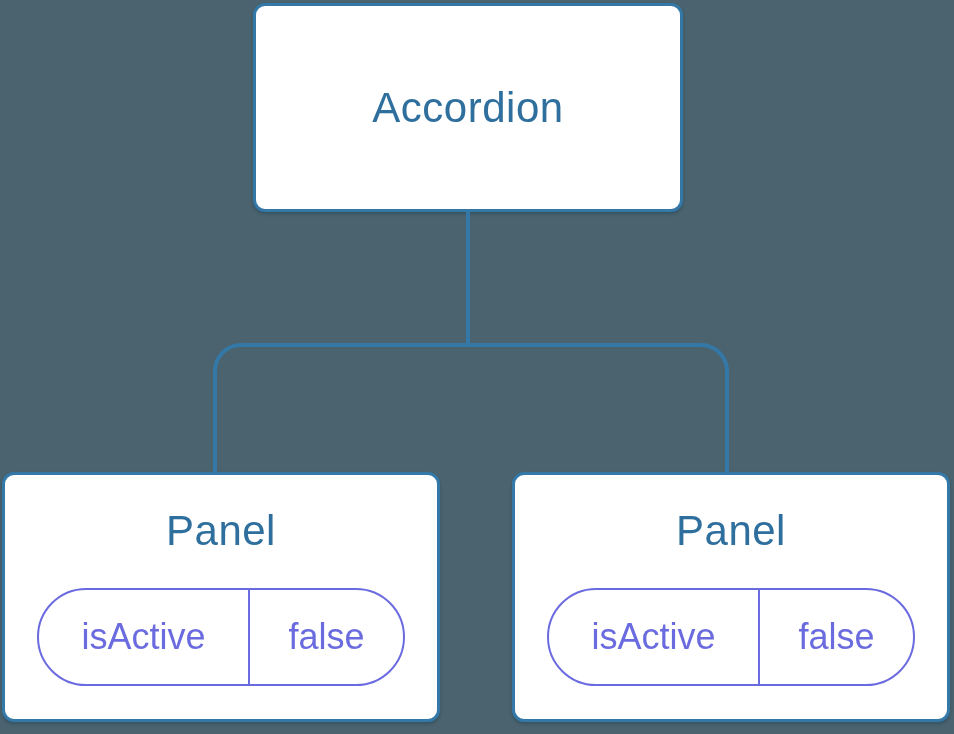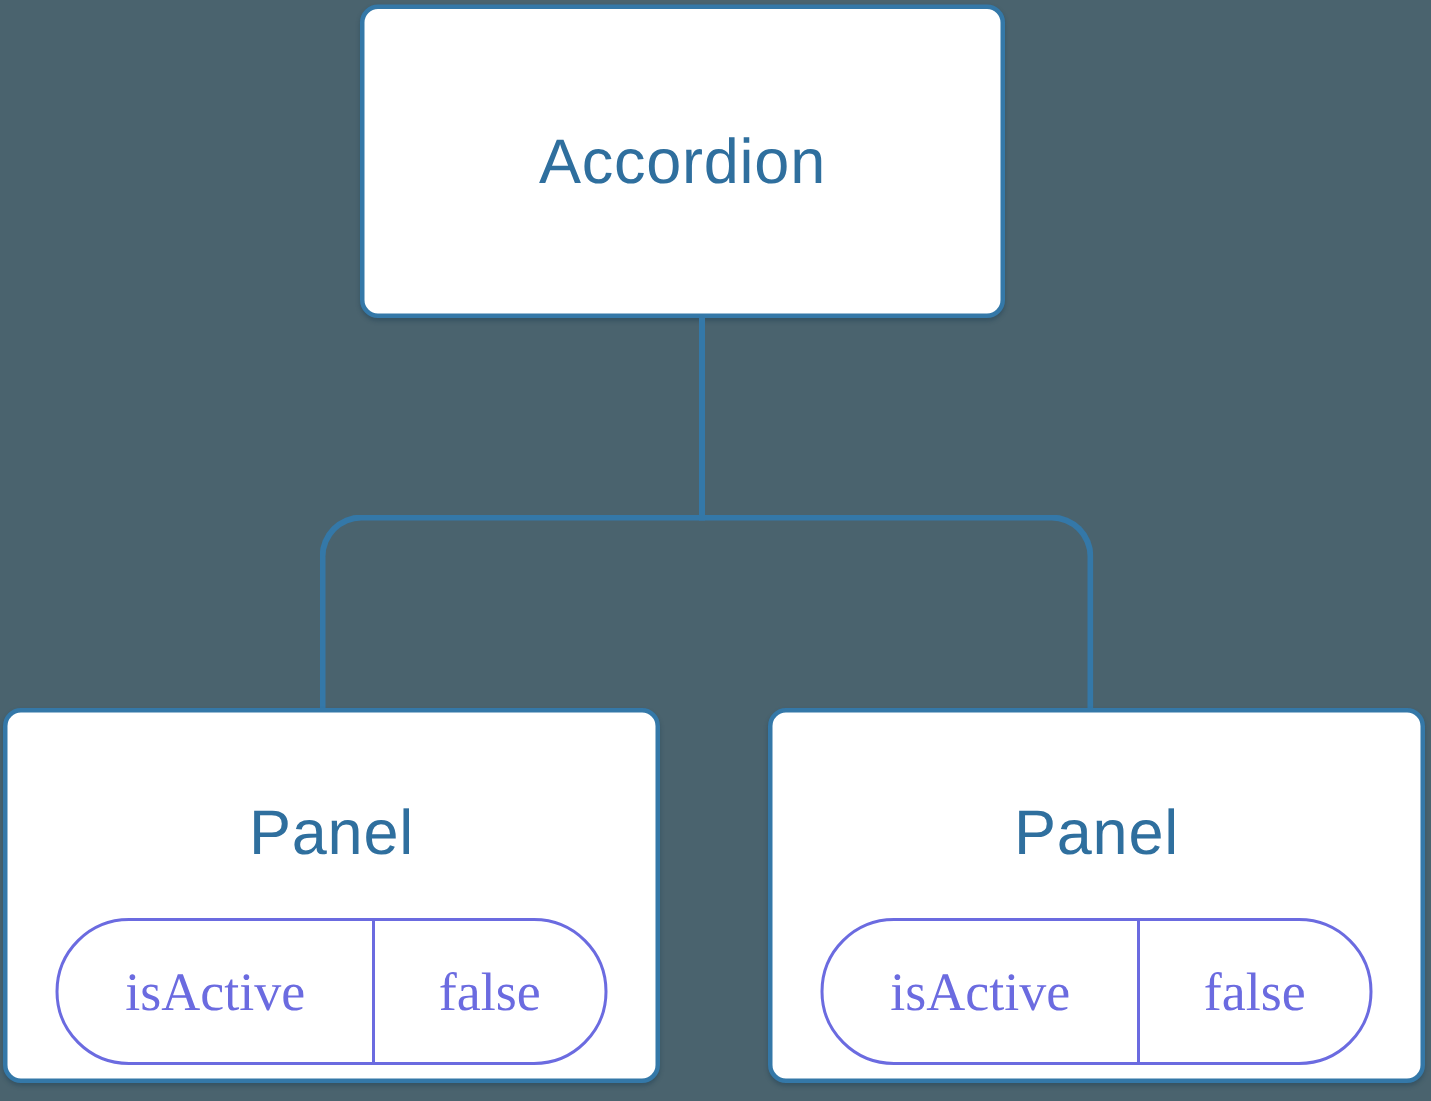--- a/index.html
+++ b/index.html
@@ -15,35 +15,35 @@
 
   
   .node {
     position: absolute;
     background: #FFFFFF;
     border: 3px solid #3478A8;
     border-radius: 12px;
     box-shadow: 0 2px 3px rgba(16, 52, 74, 0.35);
   }
   .node-root {
-    left: 240px; top: 3px;
+    left: 253px; top: 3px;
     width: 430px; height: 209px;
     display: flex; align-items: center; justify-content: center;
   }
   .node-title {
     color: #2F6F9E;
     font-size: 42px;
     font-weight: 500;
     letter-spacing: 0.5px;
   }
   .node-panel {
     width: 438px; height: 250px;
     top: 472px;
     display: flex; flex-direction: column; align-items: center;
-    padding-top: 56px;
+    padding-top: 32px;
   }
   .node-panel-left  { left: 2px; }
   .node-panel-right { left: 512px; }
 
   
   .connector-stem {
     position: absolute;
     left: 466px; top: 210px;
     width: 4px; height: 137px;
     background: #3478A8;
@@ -66,21 +66,20 @@
     border-radius: 60px;
     display: flex;
     overflow: hidden;
     background: #FFFFFF;
   }
   .state-key, .state-value {
     display: flex; align-items: center; justify-content: center;
     color: #6B6BE0;
     font-size: 36px;
     font-weight: 500;
-    font-family: Liberation Serif, serif;
   }
   .state-key {
     flex: 0 0 58%;
     border-right: 2.5px solid #6B6BE0;
   }
   .state-value { flex: 1 1 auto; text-align: center; }
 </style>
 </head>
 <body>
 

